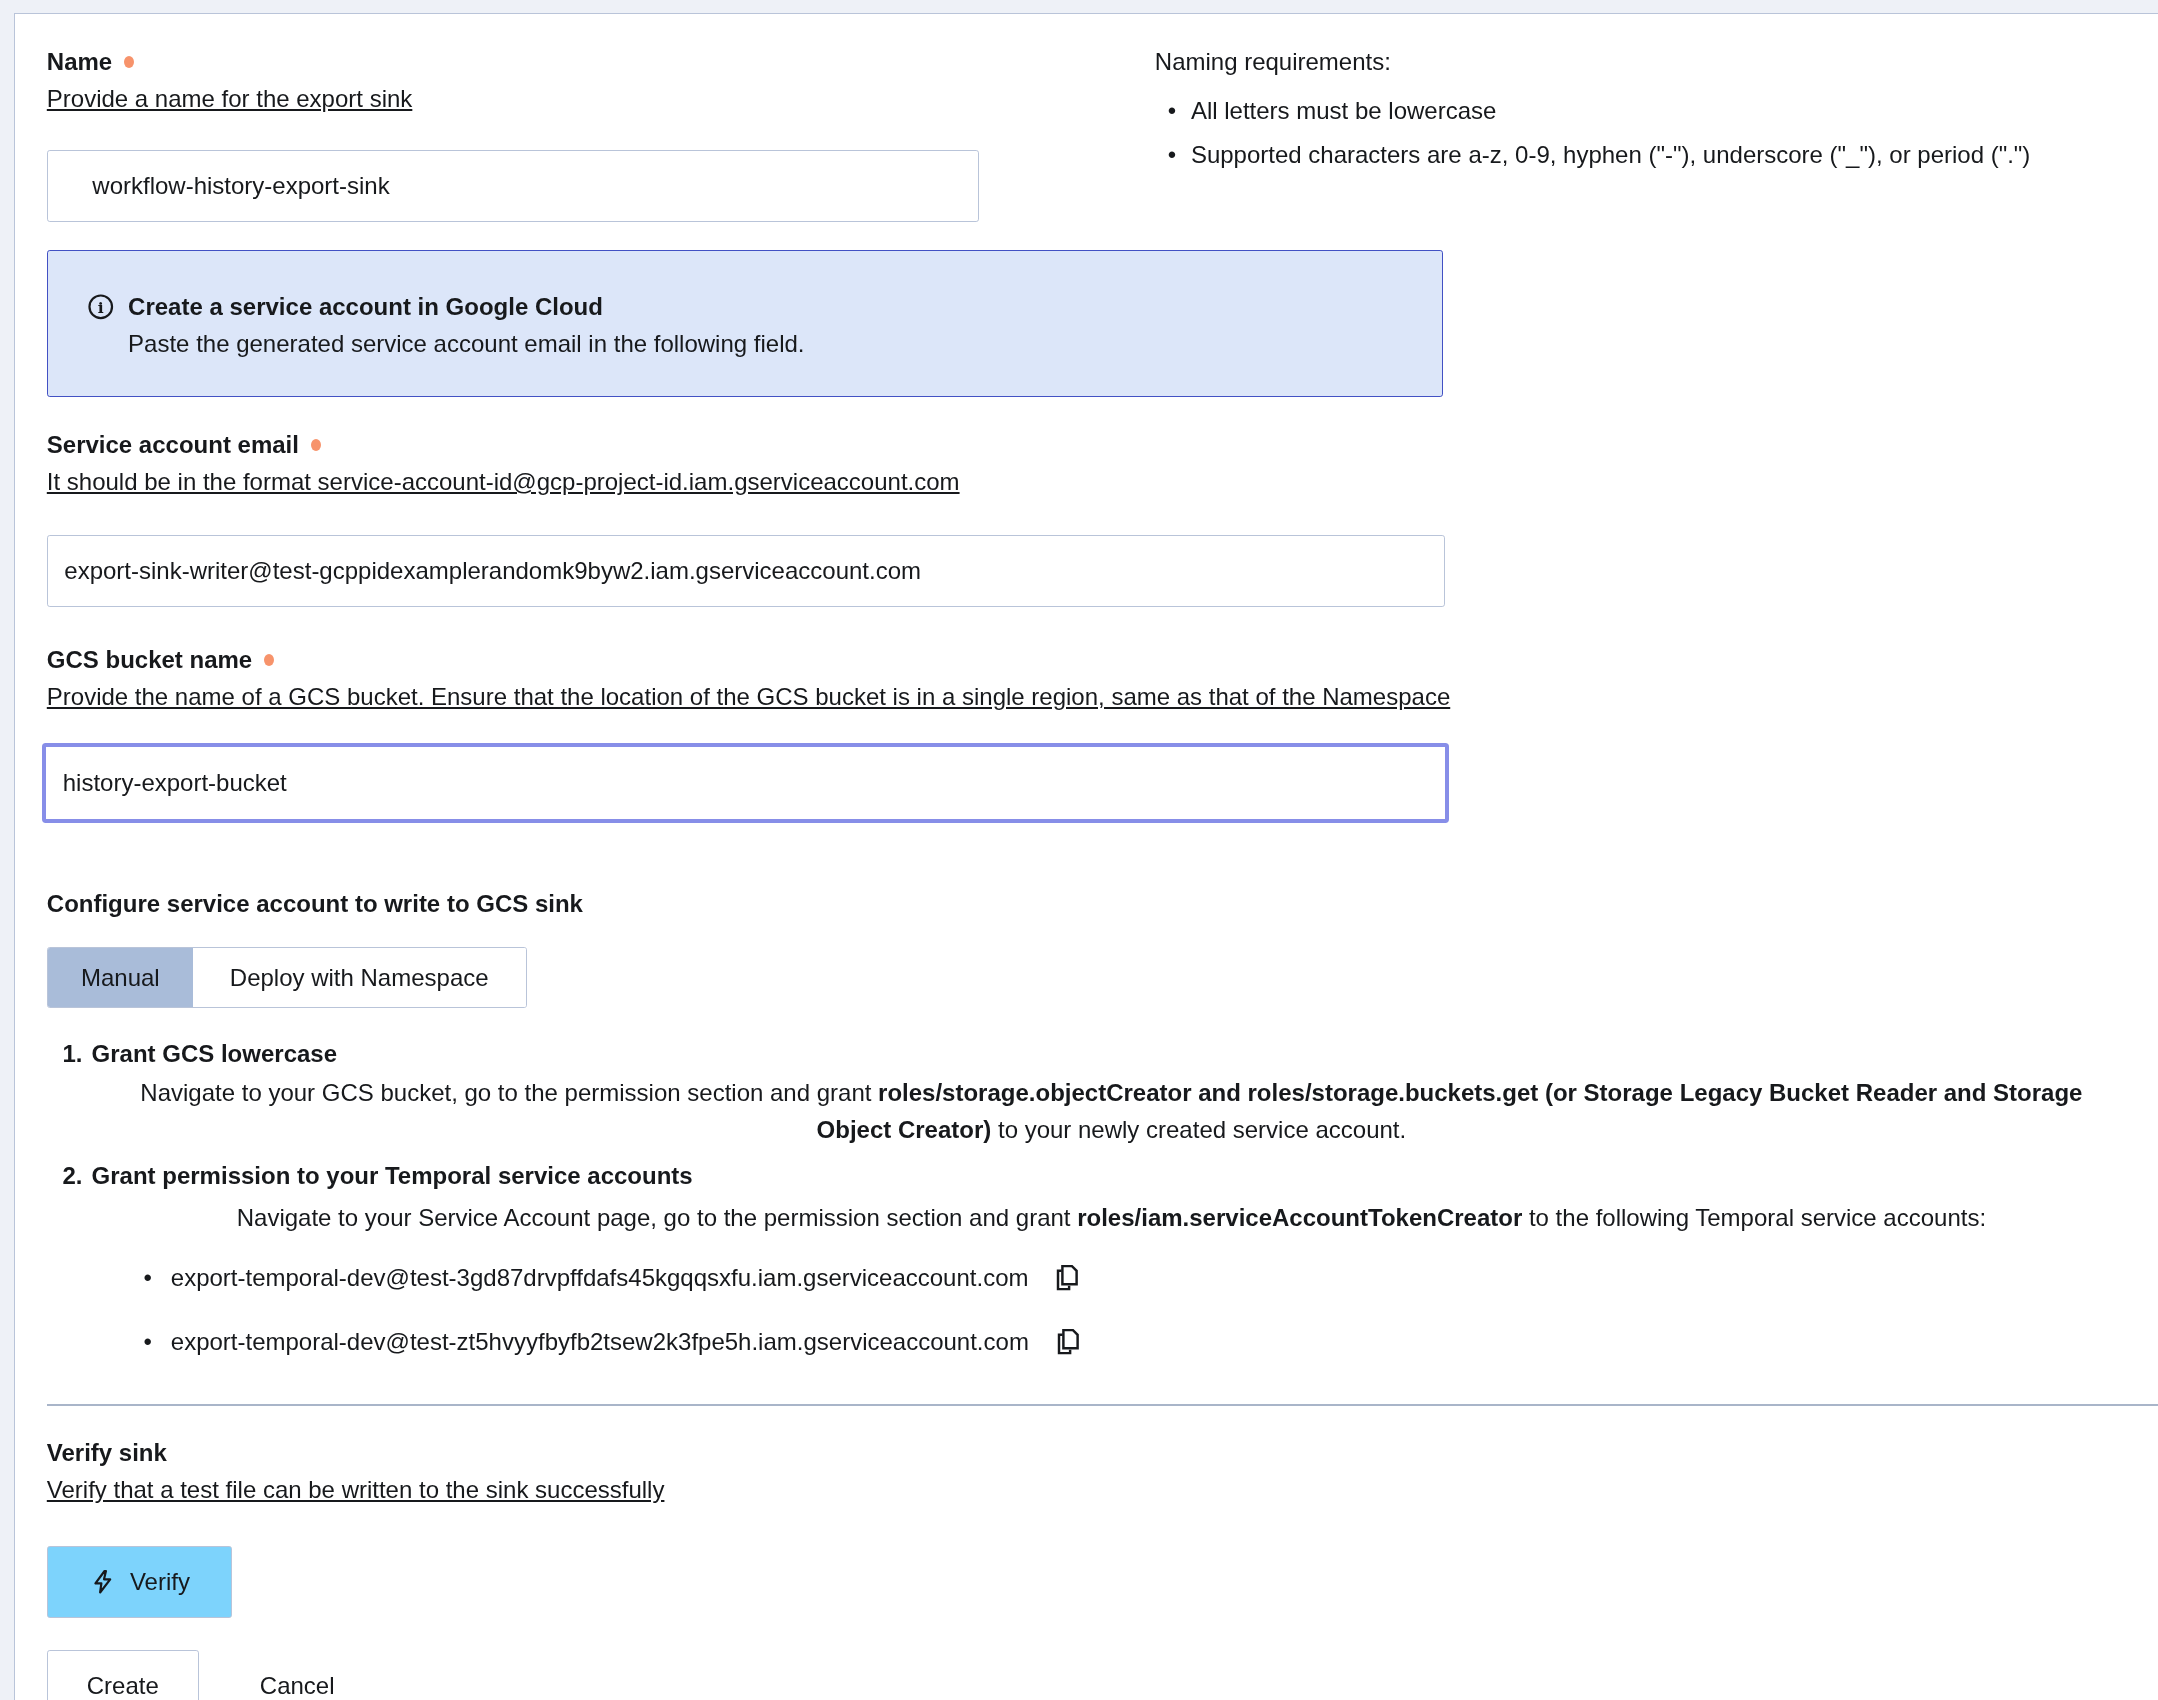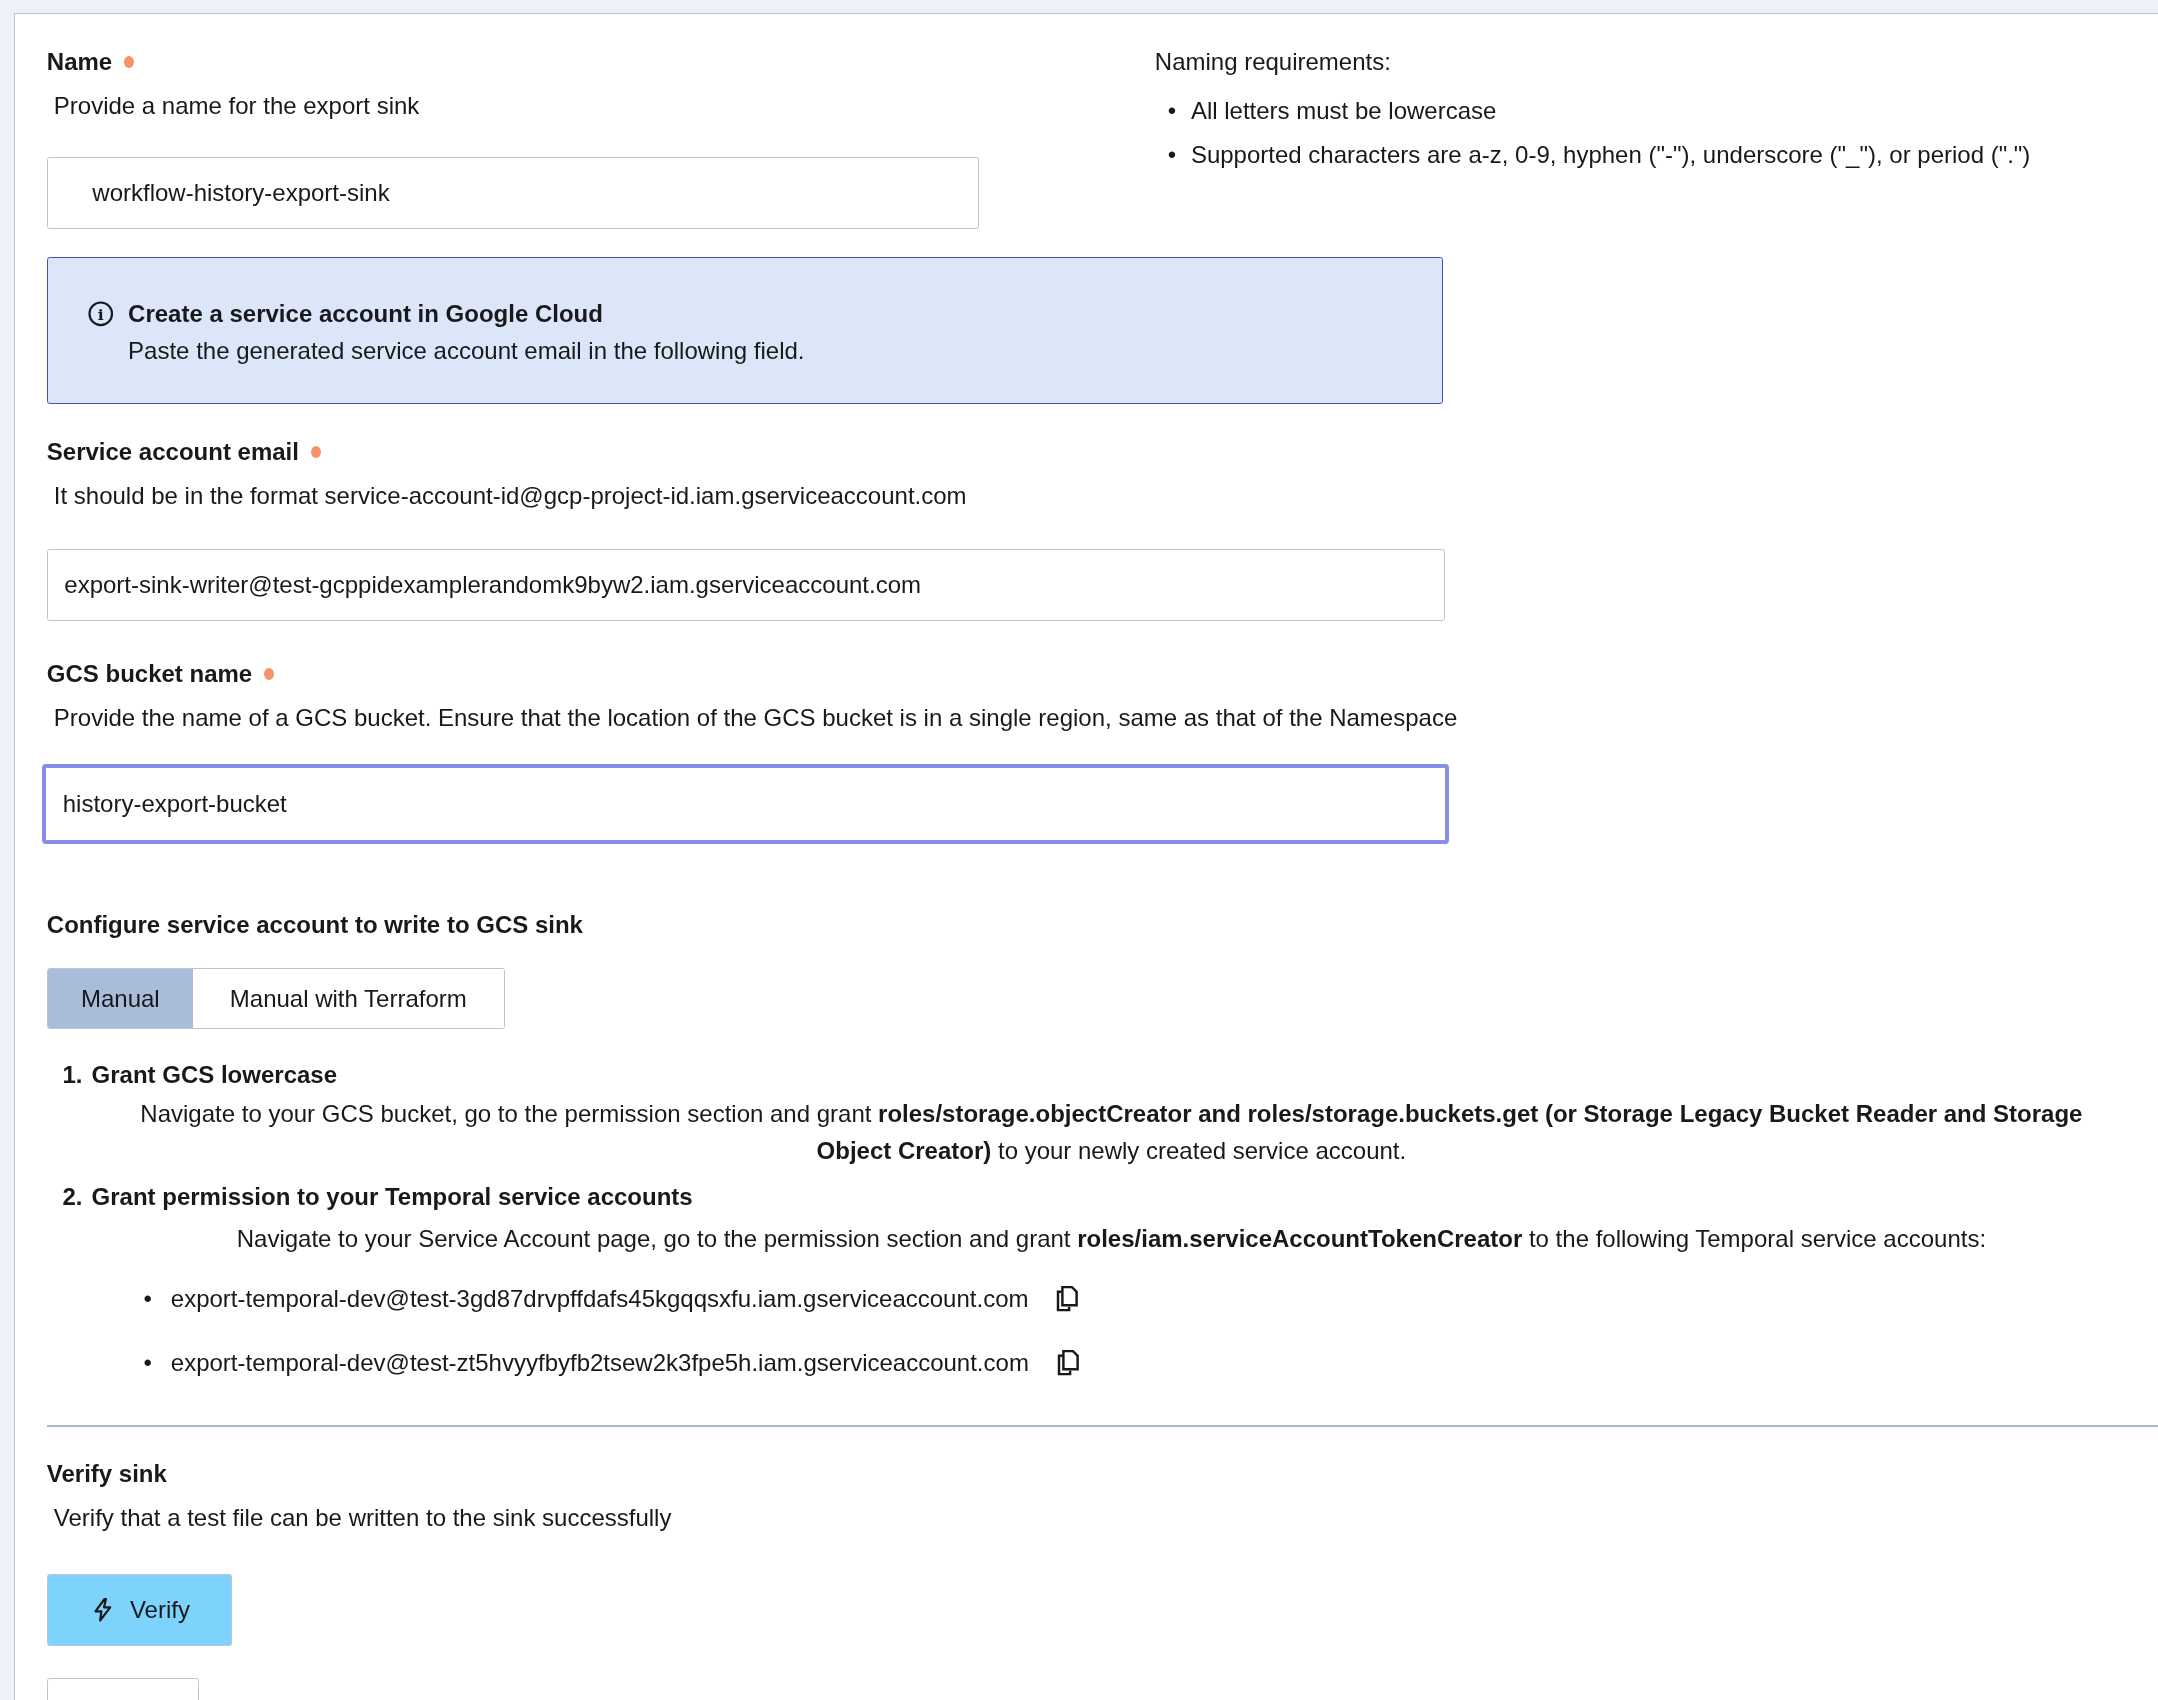--- a/index.html
+++ b/index.html
@@ -9,21 +9,21 @@
     font-family:"Liberation Sans",sans-serif;
     color:#17191c;font-size:24px;line-height:37px;
   }
   .card{
     position:absolute;left:13.8px;top:13px;right:-11px;bottom:-11px;
     background:#ffffff;border:1.8px solid #b9c4d9;
   }
   .content{padding:28.5px 0 0 32px;}
   .lbl{font-weight:700;display:flex;align-items:center;gap:12px;}
   .req-dot{width:10px;height:12px;border-radius:50%;background:#f7936b;flex:0 0 auto;margin-top:1.8px;}
-  .desc{margin:7px;}
+  .desc{margin:0;text-decoration:underline;}
   .text-input{
     display:flex;align-items:center;box-sizing:border-box;height:72px;
     border:1.8px solid #b9c4d9;border-radius:2.8px;background:#fff;
   }
   .text-input input{
     border:none;outline:none;width:100%;height:100%;padding:0 16.5px;
     font:inherit;color:inherit;background:transparent;
   }
   .top-row{display:flex;}
   .col-left{width:1030px;flex:0 0 auto;}
@@ -154,21 +154,21 @@
     </div>
 
     
     <div class="config-head">Configure service account to write to GCS sink</div>
 
     <div class="tabs">
       <div class="tab selected">
         <span>Manual</span>
       </div>
       <div class="tab plain">
-        <span>Manual with Terraform</span>
+        <span>Deploy with Namespace</span>
       </div>
     </div>
 
     <div class="steps">
       <div class="step-title s1">
         <span>1.</span>
         <span>Grant GCS lowercase</span>
       </div>
       <p class="step-body"><span>Navigate to your GCS bucket, go to the permission section and grant </span><strong>roles/storage.objectCreator and roles/storage.buckets.get (or Storage Legacy Bucket Reader and Storage Object Creator)</strong><span> to your newly created service account.</span></p>
 

